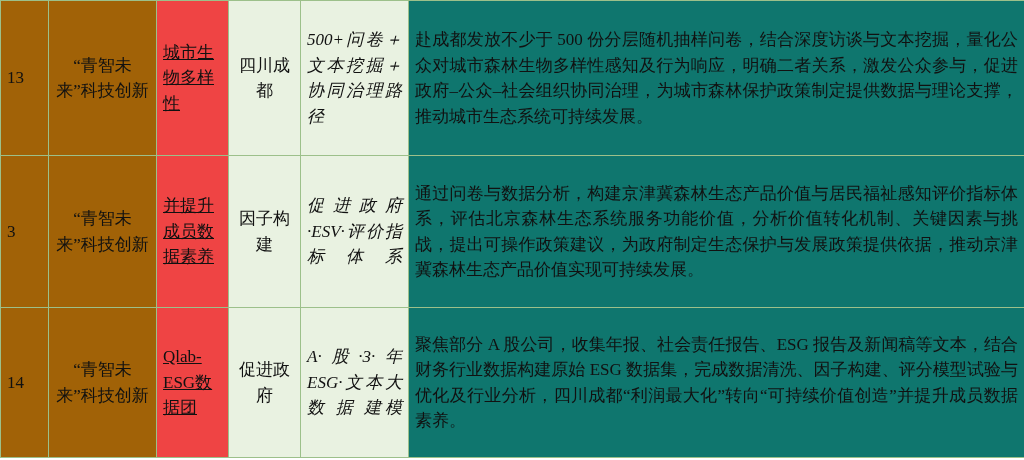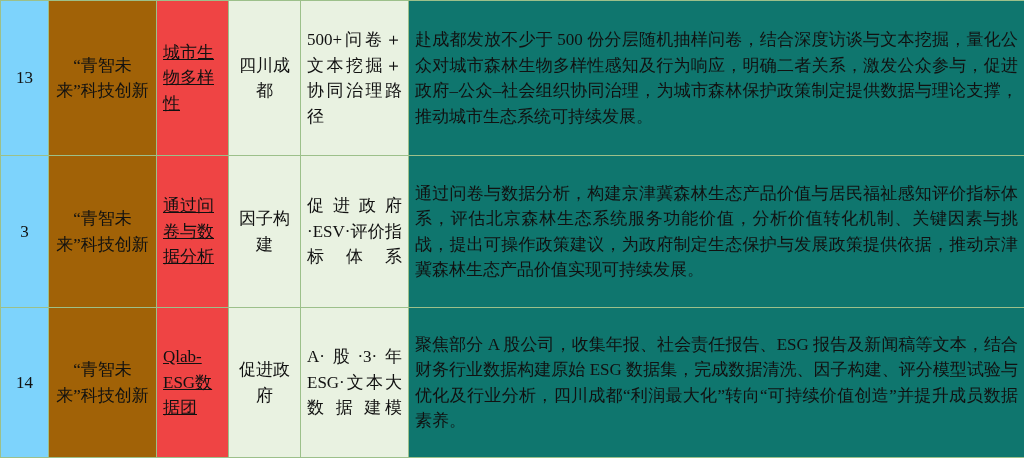--- a/index.html
+++ b/index.html
@@ -35,22 +35,22 @@
   }
   
   col.c-idx   { width: 48px; }
   col.c-team  { width: 108px; }
   col.c-proj  { width: 72px; }
   col.c-area  { width: 72px; }
   col.c-meth  { width: 108px; }
   col.c-desc  { width: 616px; }
 
   td.idx {
-    text-align: center;
-    background: #7dd3fc;
+    text-align: left;
+    background: #a16207;
     font-size: 17px;
     letter-spacing: 0;
   }
   td.team {
     text-align: center;
     background: #a16207;
     font-size: 17px;
     line-height: 1.55;
   }
   td.proj {
@@ -67,20 +67,21 @@
     line-height: 1.55;
   }
   td.meth {
     text-align: justify;
     text-align-last: justify;
     background: #e9f2e1;
     font-size: 16px;
     line-height: 1.55;
     padding-left: 8px;
     padding-right: 8px;
+    font-style: italic;
   }
   td.desc {
     text-align: justify;
     background: #0f766e;
     font-size: 17px;
     line-height: 1.62;
     padding: 6px 10px 6px 10px;
   }
   .row-13 td { height: 155px; }
   .row-14 td { height: 152px; }
@@ -104,21 +105,21 @@
         <td class="idx">13</td>
         <td class="team">“青智未来”科技创新</td>
         <td class="proj">城市生物多样性</td>
         <td class="area">四川成都</td>
         <td class="meth">500+问卷＋文本挖掘＋协同治理路径</td>
         <td class="desc">赴成都发放不少于 500 份分层随机抽样问卷，结合深度访谈与文本挖掘，量化公众对城市森林生物多样性感知及行为响应，明确二者关系，激发公众参与，促进政府–公众–社会组织协同治理，为城市森林保护政策制定提供数据与理论支撑，推动城市生态系统可持续发展。</td>
       </tr>
       <tr class="row-14">
         <td class="idx">3</td>
         <td class="team">“青智未来”科技创新</td>
-        <td class="proj">通过问卷与数据分析</td>
+        <td class="proj">并提升成员数据素养</td>
         <td class="area">因子构建</td>
         <td class="meth">促进政府·ESV·评价指标体系</td>
         <td class="desc">通过问卷与数据分析，构建京津冀森林生态产品价值与居民福祉感知评价指标体系，评估北京森林生态系统服务功能价值，分析价值转化机制、关键因素与挑战，提出可操作政策建议，为政府制定生态保护与发展政策提供依据，推动京津冀森林生态产品价值实现可持续发展。</td>
       </tr>
       <tr class="row-15">
         <td class="idx">14</td>
         <td class="team">“青智未来”科技创新</td>
         <td class="proj">Qlab-ESG数据团</td>
         <td class="area">促进政府</td>
         <td class="meth">A·股·3·年 ESG·文本大 数 据 建模</td>

